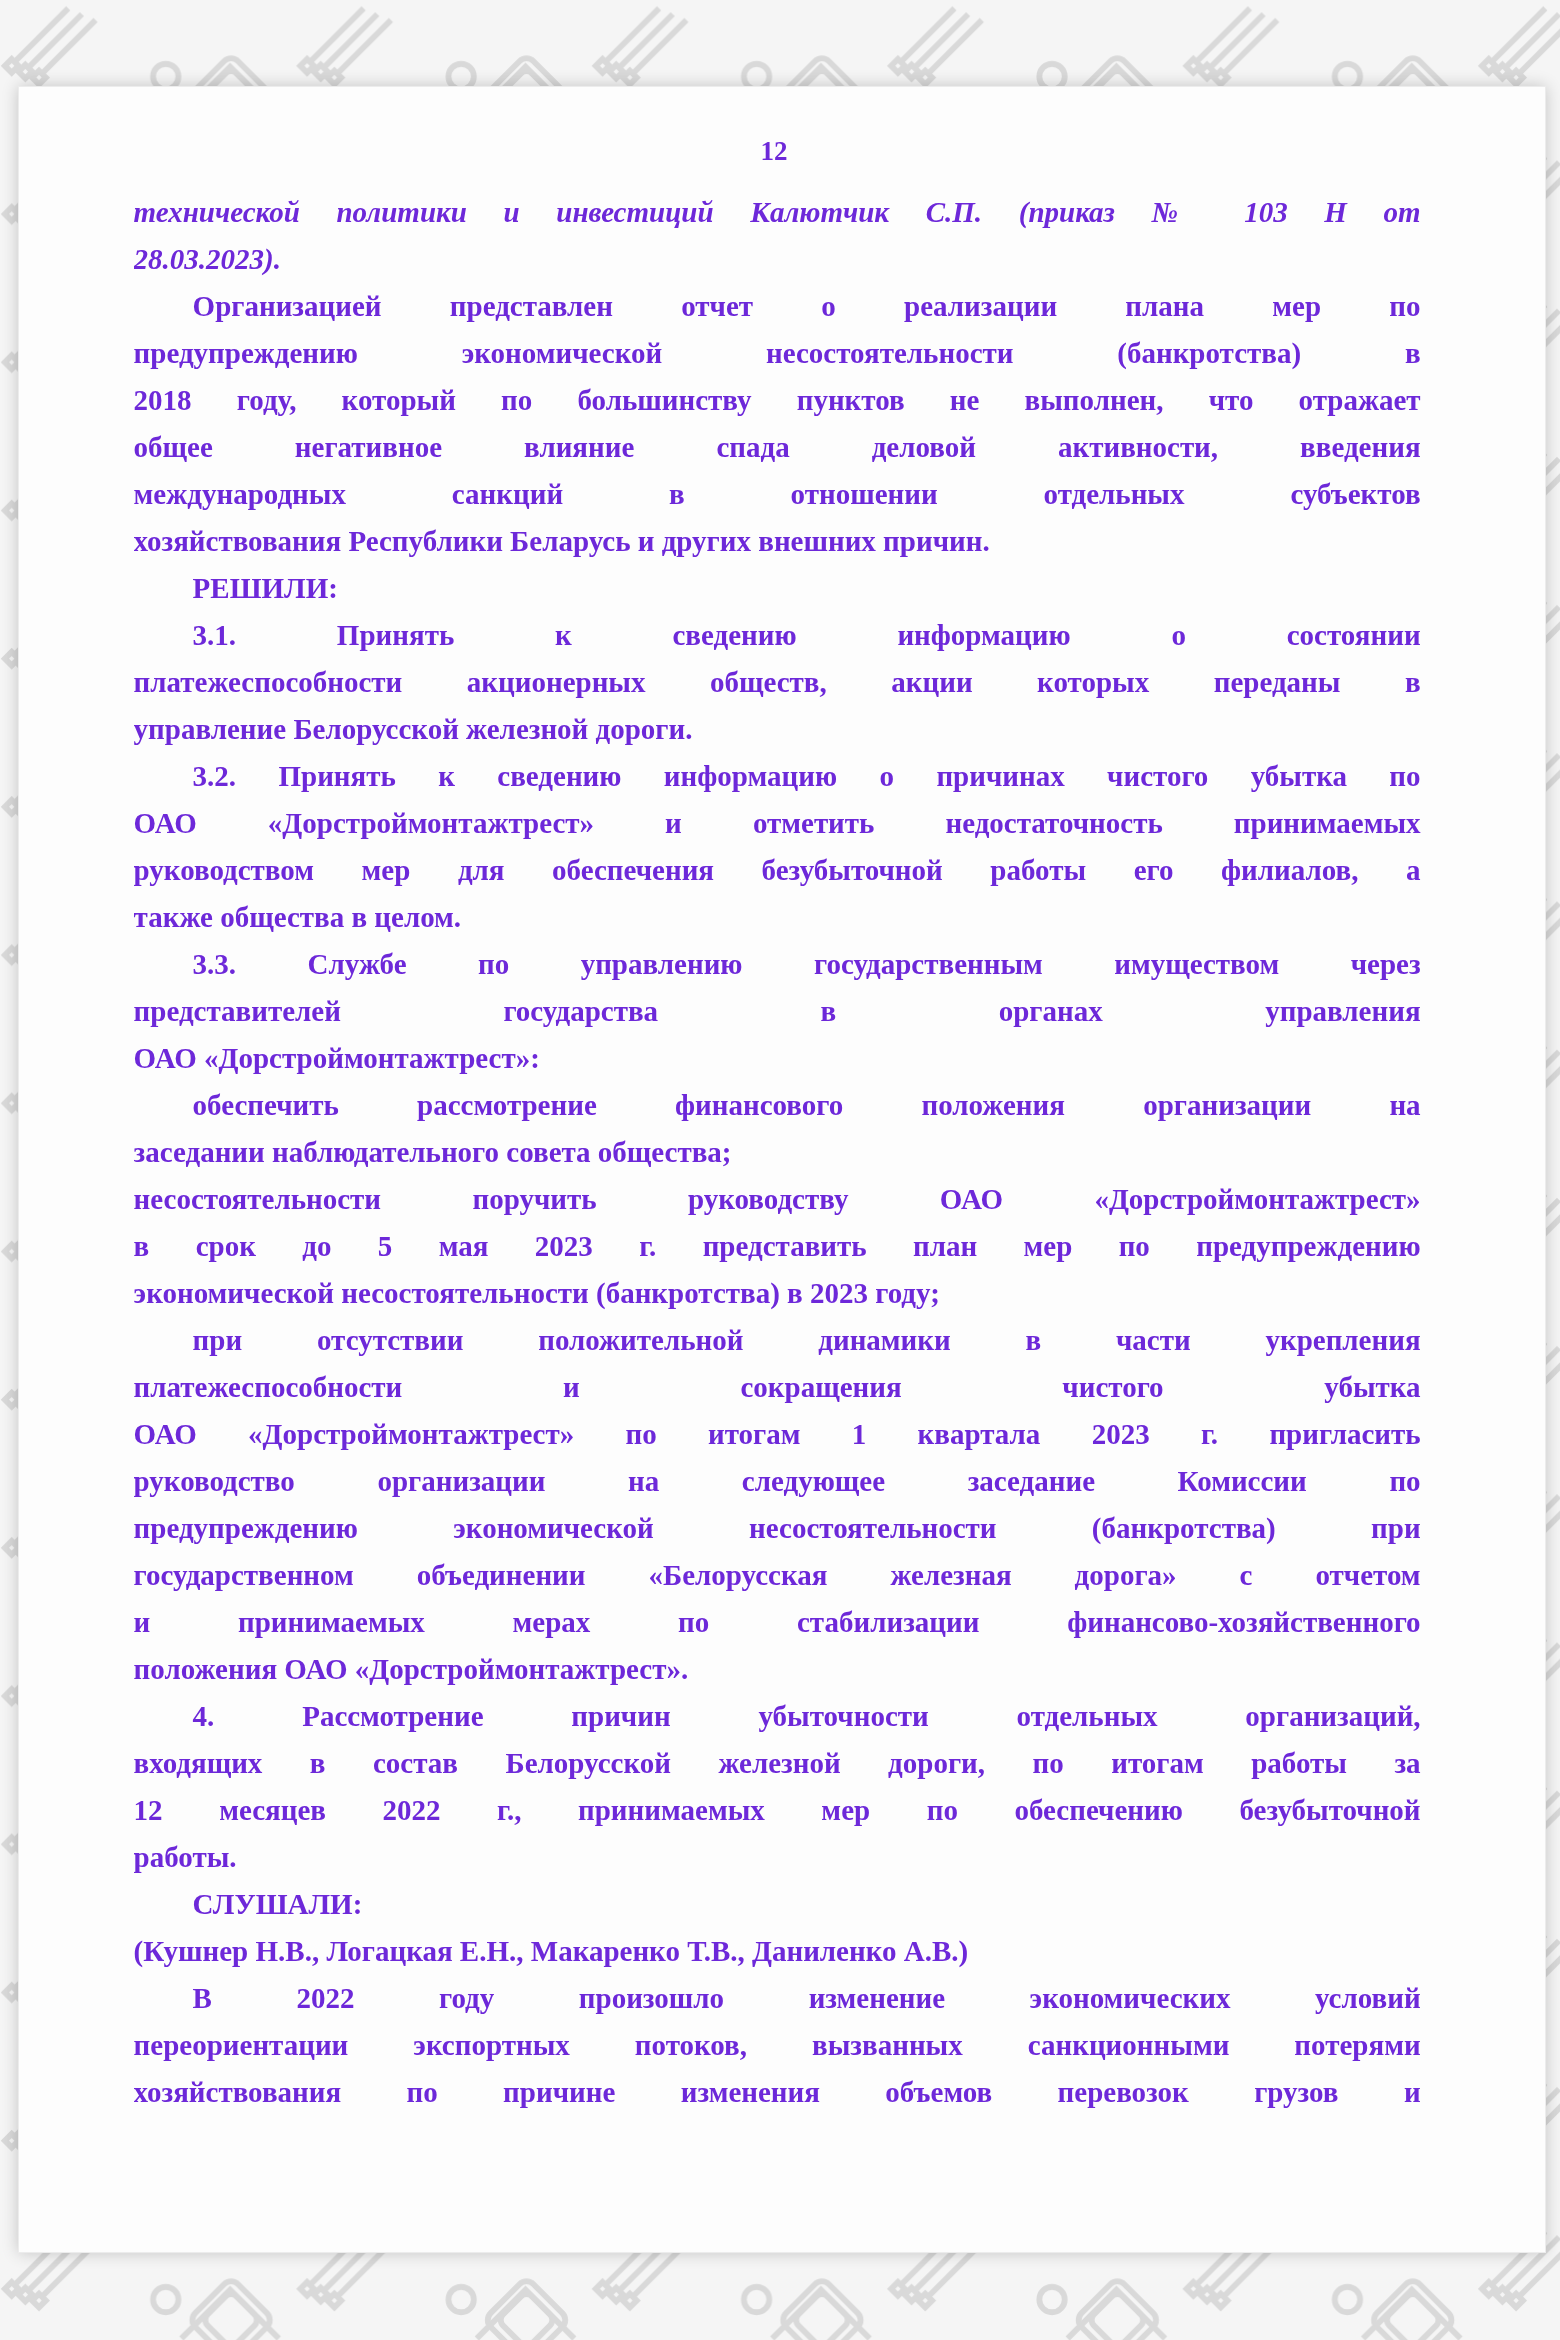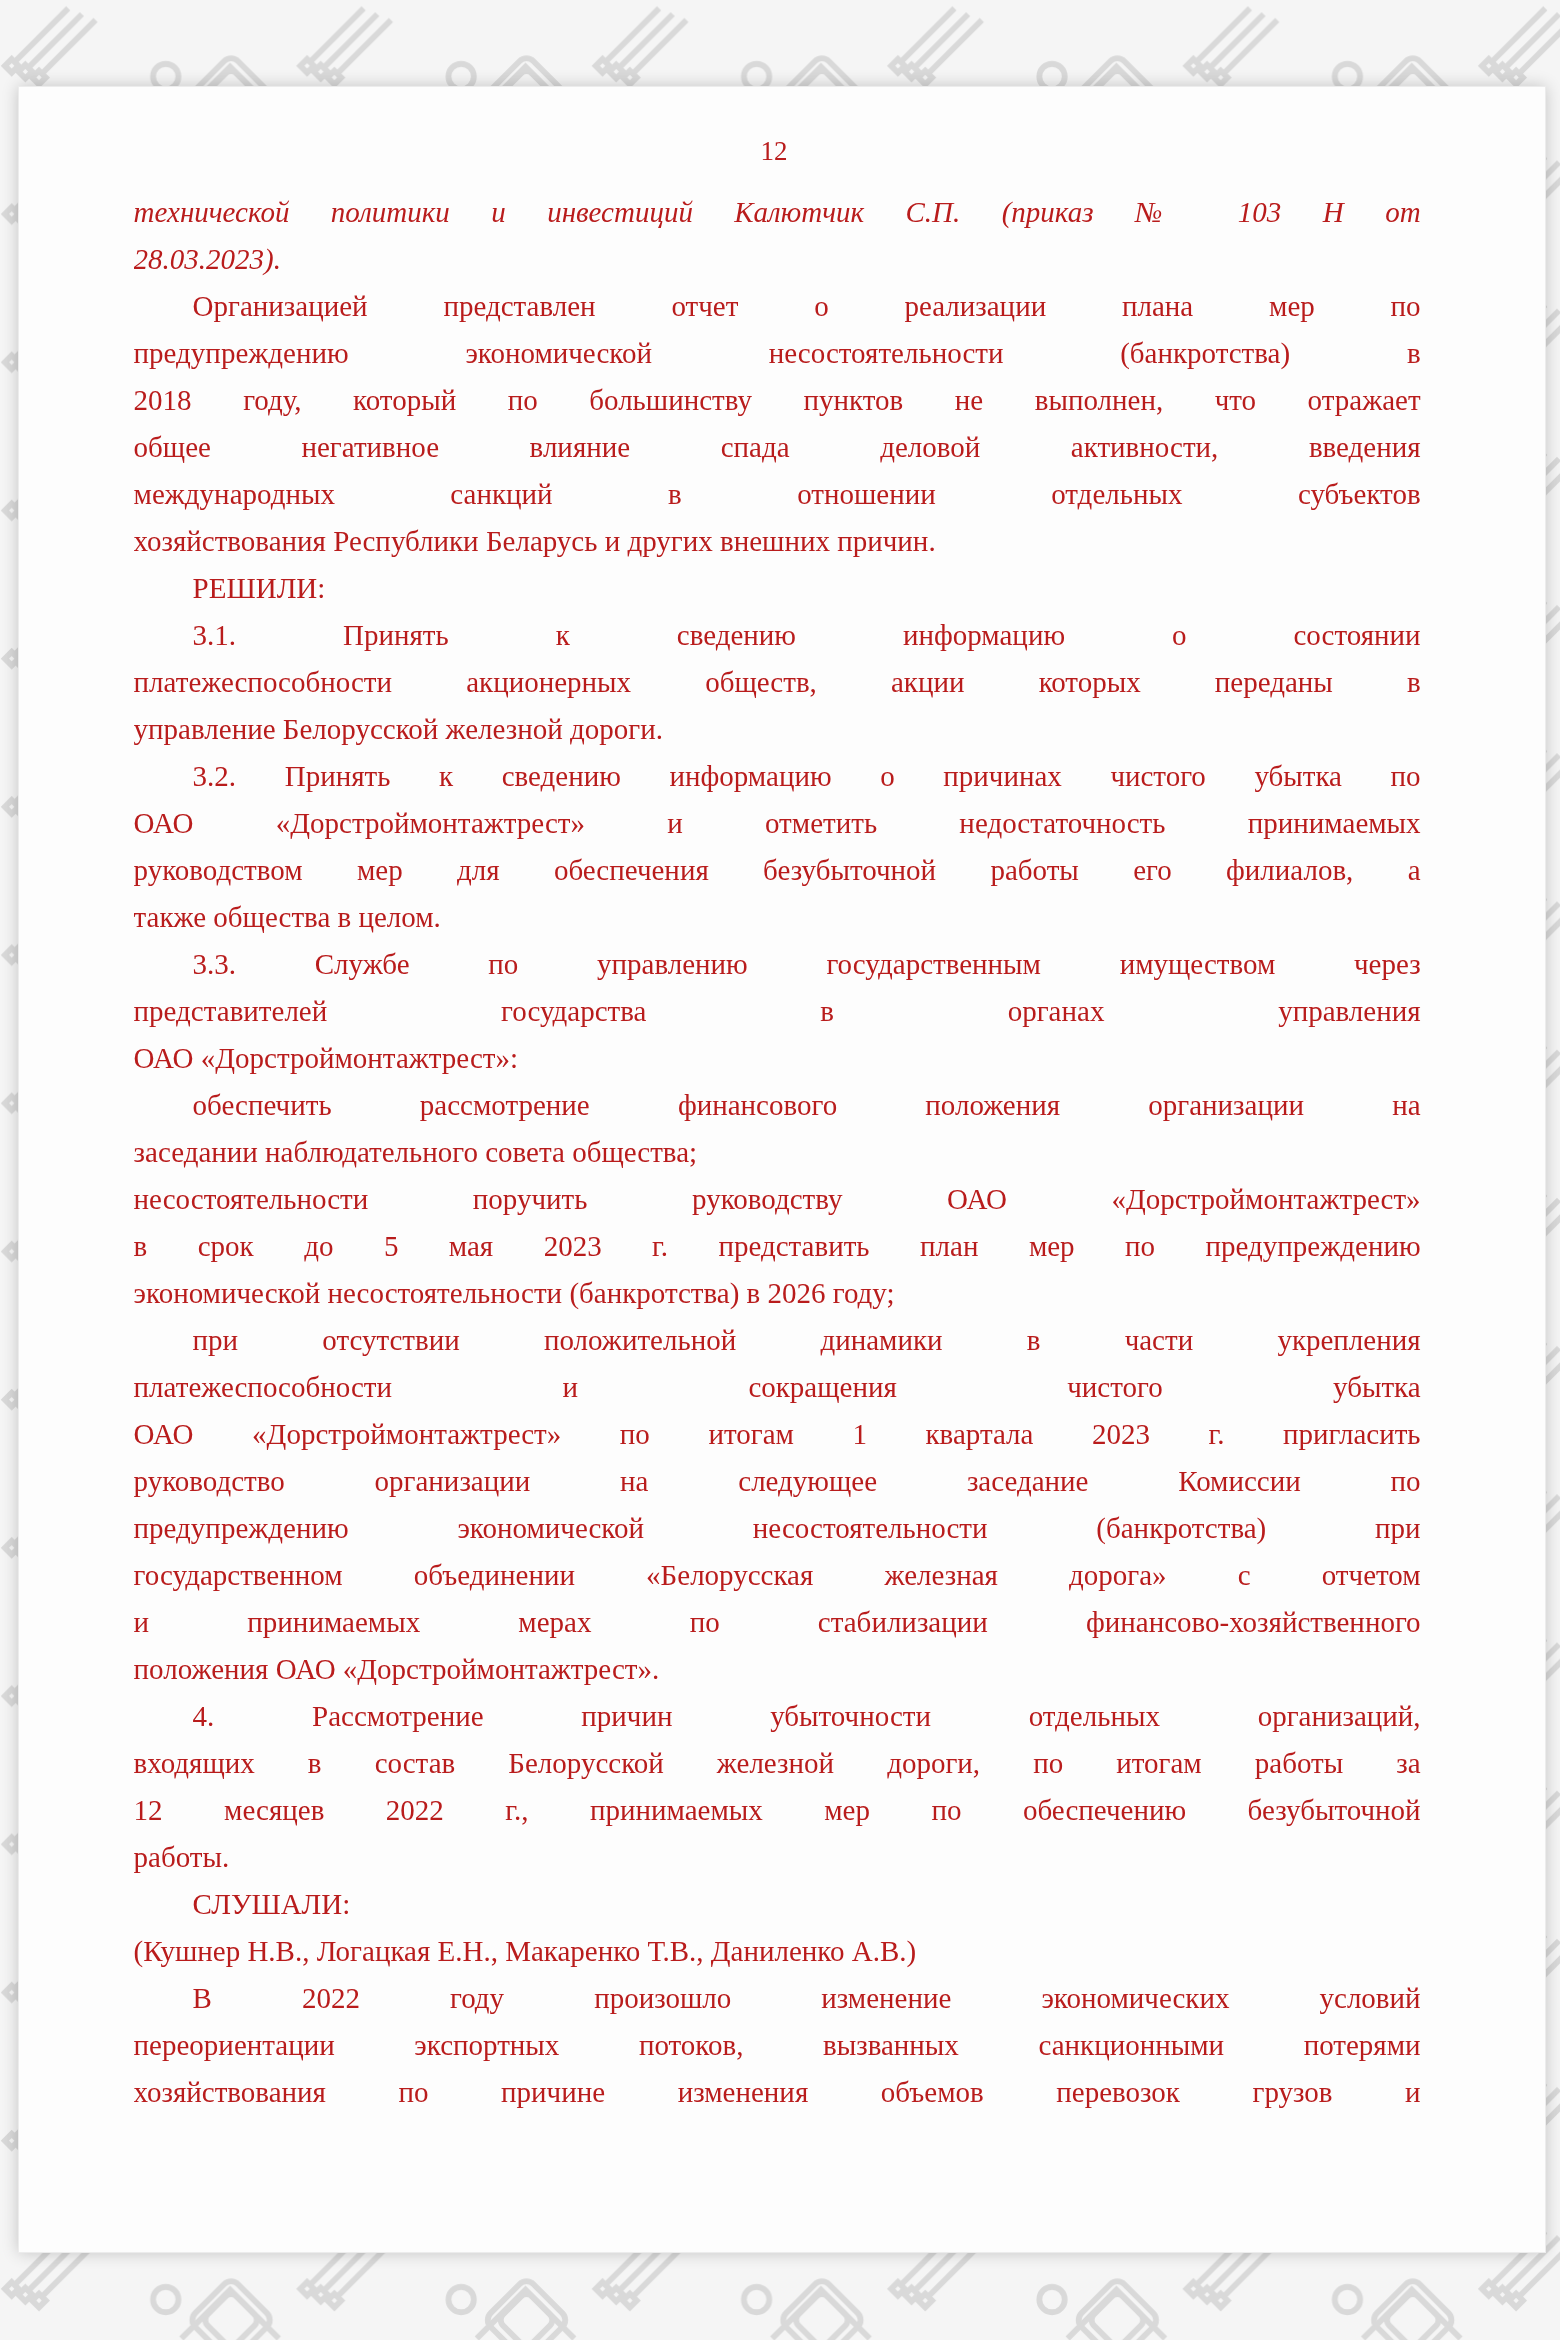--- a/index.html
+++ b/index.html
@@ -17,21 +17,22 @@
   }
   .page {
     position: absolute;
     left: 17.6px; top: 86px;
     width: 1528px; height: 2167px;
     box-sizing: border-box;
     background: #fdfdfd;
     border: 1px solid #ececec;
     box-shadow: 0 0 15.6px rgba(0,0,0,0.20);
     padding: 41px 124px 0 109px;
-    color: #b91c1c;
+    color: #6d28d9;
+    font-weight: bold;
   }
   .page-number {
     height: 47px; line-height: 47px;
     text-align: center;
     font-size: 27px;
     margin-bottom: 13.7px;
   }
   .doc-body { font-size: 29px; }
   .line {
     height: 47px; line-height: 47px;
@@ -92,21 +93,21 @@
       <div class="line">ОАО «Дорстроймонтажтрест» и отметить недостаточность принимаемых</div>
       <div class="line">руководством мер для обеспечения безубыточной работы его филиалов, а</div>
       <div class="line last">также общества в целом.</div>
       <div class="line indent">3.3. Службе по управлению государственным имуществом через</div>
       <div class="line">представителей государства в органах управления</div>
       <div class="line last">ОАО «Дорстроймонтажтрест»:</div>
       <div class="line indent">обеспечить рассмотрение финансового положения организации на</div>
       <div class="line last">заседании наблюдательного совета общества;</div>
       <div class="line">несостоятельности поручить руководству ОАО «Дорстроймонтажтрест»</div>
       <div class="line">в срок до 5 мая 2023 г. представить план мер по предупреждению</div>
-      <div class="line last">экономической несостоятельности (банкротства) в 2026 году;</div>
+      <div class="line last">экономической несостоятельности (банкротства) в 2023 году;</div>
       <div class="line indent">при отсутствии положительной динамики в части укрепления</div>
       <div class="line">платежеспособности и сокращения чистого убытка</div>
       <div class="line">ОАО «Дорстроймонтажтрест» по итогам 1 квартала 2023 г. пригласить</div>
       <div class="line">руководство организации на следующее заседание Комиссии по</div>
       <div class="line">предупреждению экономической несостоятельности (банкротства) при</div>
       <div class="line">государственном объединении «Белорусская железная дорога» с отчетом</div>
       <div class="line">и принимаемых мерах по стабилизации финансово-хозяйственного</div>
       <div class="line last">положения ОАО «Дорстроймонтажтрест».</div>
       <div class="line indent">4. Рассмотрение причин убыточности отдельных организаций,</div>
       <div class="line">входящих в состав Белорусской железной дороги, по итогам работы за</div>

